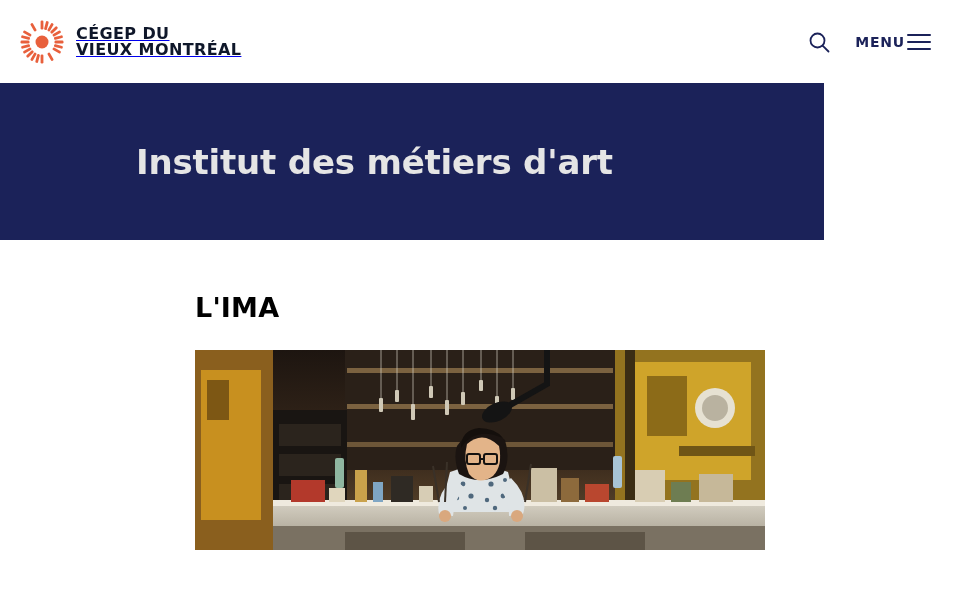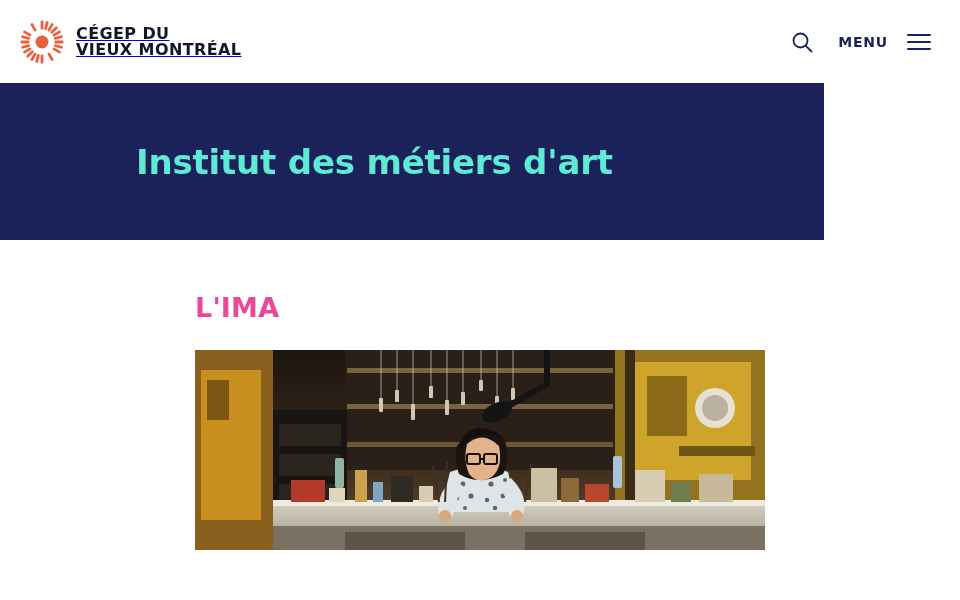--- a/index.html
+++ b/index.html
@@ -50,21 +50,21 @@
   }
   .search-btn {
     width: 28px; height: 28px;
     display: flex; align-items: center; justify-content: center;
     cursor: pointer;
     background: none; border: none; padding: 0;
   }
   .menu-btn {
     display: flex;
     align-items: flex-end;
-    gap: 19px;
+    gap: 2px;
     cursor: pointer;
     background: none; border: none; padding: 0;
   }
   .menu-label {
     font-family: "DejaVu Sans", sans-serif;
     font-weight: bold;
     font-size: 14px;
     letter-spacing: 0.8px;
     color: #1b2259;
   }
@@ -88,37 +88,37 @@
     height: 157px;
     background: #1b2259;
     display: flex;
     align-items: center;
   }
   .hero-title {
     font-family: "DejaVu Sans", sans-serif;
     font-weight: bold;
     font-size: 34px;
     line-height: 40px;
-    color: #5eead4;
+    color: #e5e5e5;
     margin-left: 136px;
     letter-spacing: -0.2px;
   }
 
   
   .content {
     width: 960px;
     padding-left: 195px;
     padding-top: 52px;
   }
   .section-title {
     font-family: "DejaVu Sans", sans-serif;
     font-weight: bold;
     font-size: 27px;
     line-height: 32px;
-    color: #ec4899;
+    color: #000000;
     margin: 0 0 26px 0;
     letter-spacing: 0.2px;
   }
   .body-text {
     width: 570px;
     font-family: "Liberation Serif", serif;
     font-size: 16.5px;
     line-height: 28px;
     color: #2b2b33;
     margin: 0 0 24px 0;

